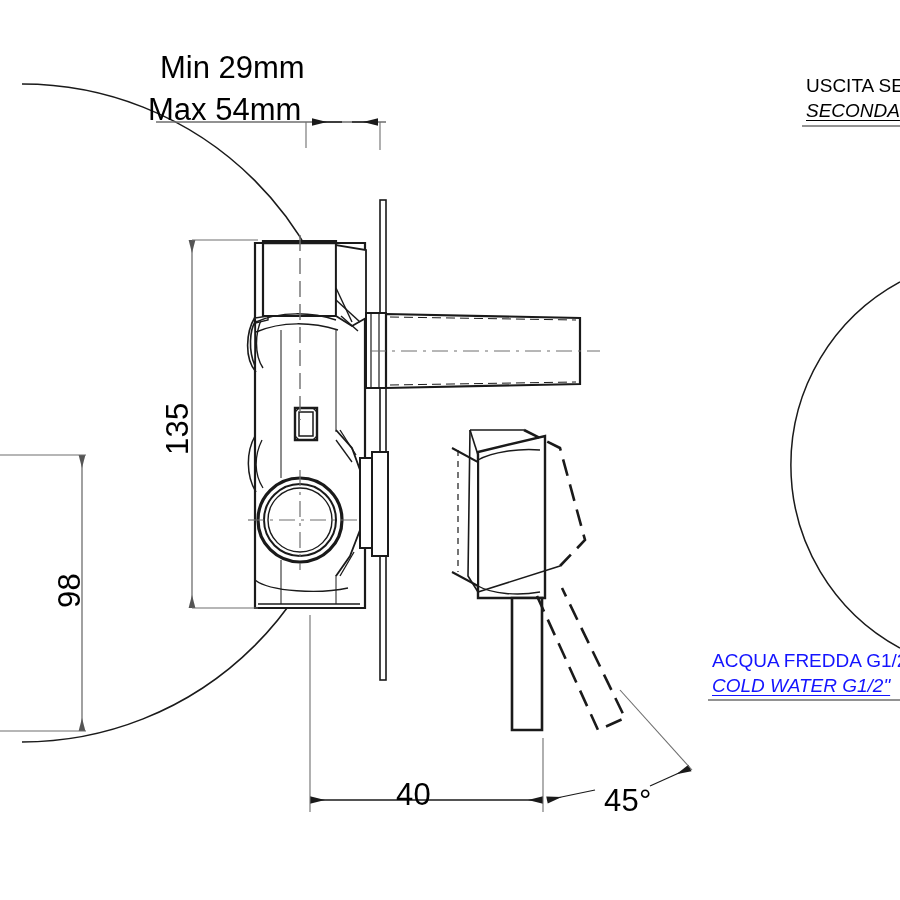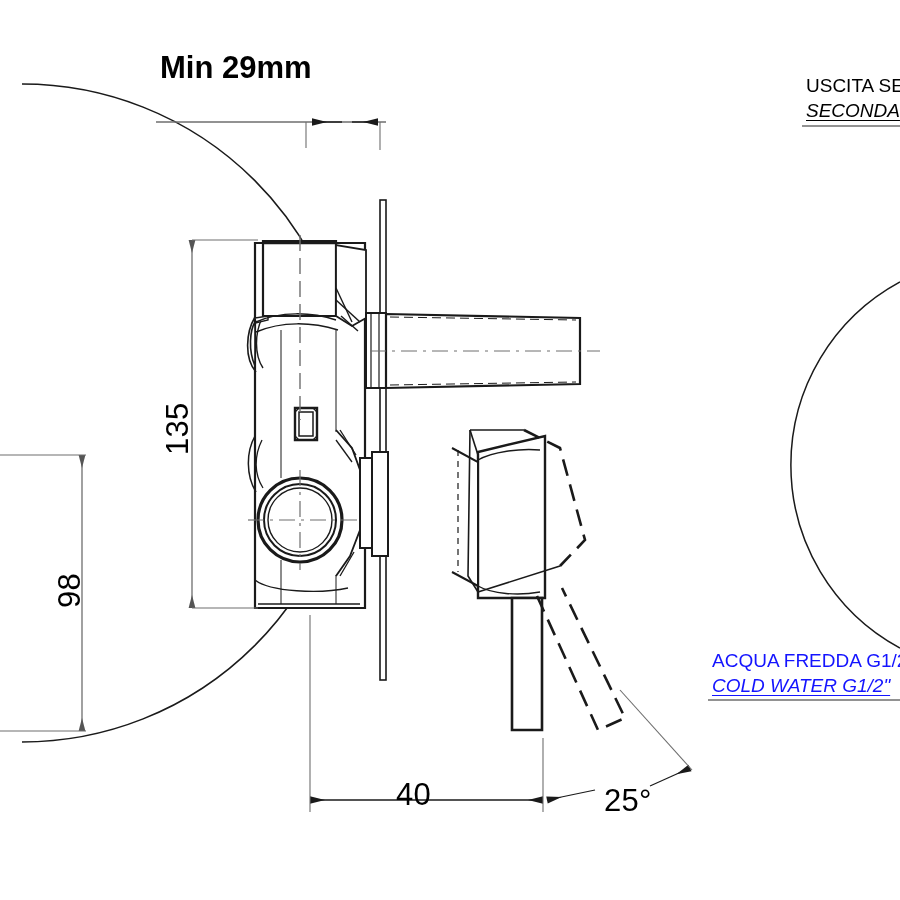--- a/index.html
+++ b/index.html
@@ -27,21 +27,20 @@
     white-space: nowrap;
     color: #000000;
     font-family: "Liberation Sans", sans-serif;
   }
   .dim-label {
     font-size: 31px;
     letter-spacing: 0.2px;
   }
   .mm-label {
     font-size: 31px;
-    font-weight: bold;
   }
   .callout-it {
     font-size: 19px;
     font-style: normal;
   }
   .callout-en {
     font-size: 19px;
     font-style: italic;
     text-decoration: underline;
     text-underline-offset: 3px;
@@ -209,28 +208,29 @@
 
     <g>
       <path d="M 802,126 L 900,126" stroke="#6e6e6e" stroke-width="1.6" fill="none"></path>
       <path d="M 708,700 L 900,700" stroke="#6e6e6e" stroke-width="1.6" fill="none"></path>
     </g>
 
   </svg>
 
   <div class="txt mm-label" style="left:160px; top:50px;">Min 29mm</div>
 
+  <div class="txt mm-label" style="left:148px; top:92px;">Max 54mm</div>
 
   <div class="txt dim-label rot90" style="left:160px; top:455px;">135</div>
 
   <div class="txt dim-label rot90" style="left:52px; top:608px;">98</div>
 
   <div class="txt dim-label" style="left:396px; top:777px;">40</div>
 
-  <div class="txt dim-label" style="left:604px; top:783px;">25°</div>
+  <div class="txt dim-label" style="left:604px; top:783px;">45°</div>
 
   <div class="txt callout-it" style="left:806px; top:75px;">USCITA SE</div>
 
   <div class="txt callout-en" style="left:806px; top:100px;">SECONDA</div>
 
   <div class="txt callout-it blue" style="left:712px; top:650px;">ACQUA FREDDA G1/2</div>
 
   <div class="txt callout-en blue" style="left:712px; top:675px;">COLD WATER G1/2"</div>
 
 </div>

